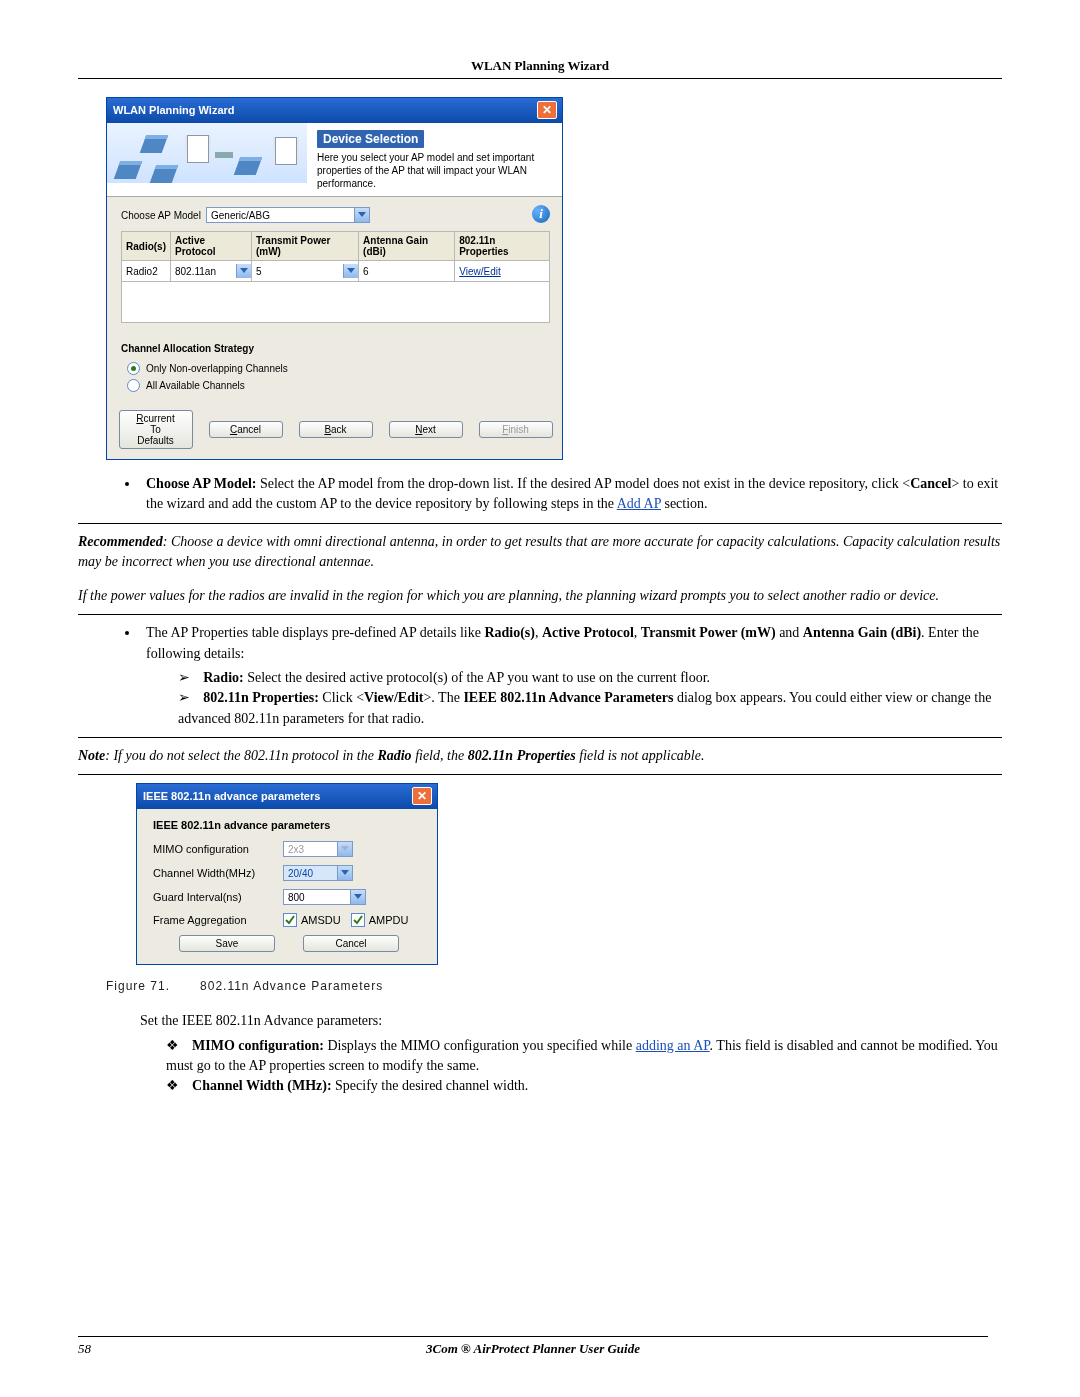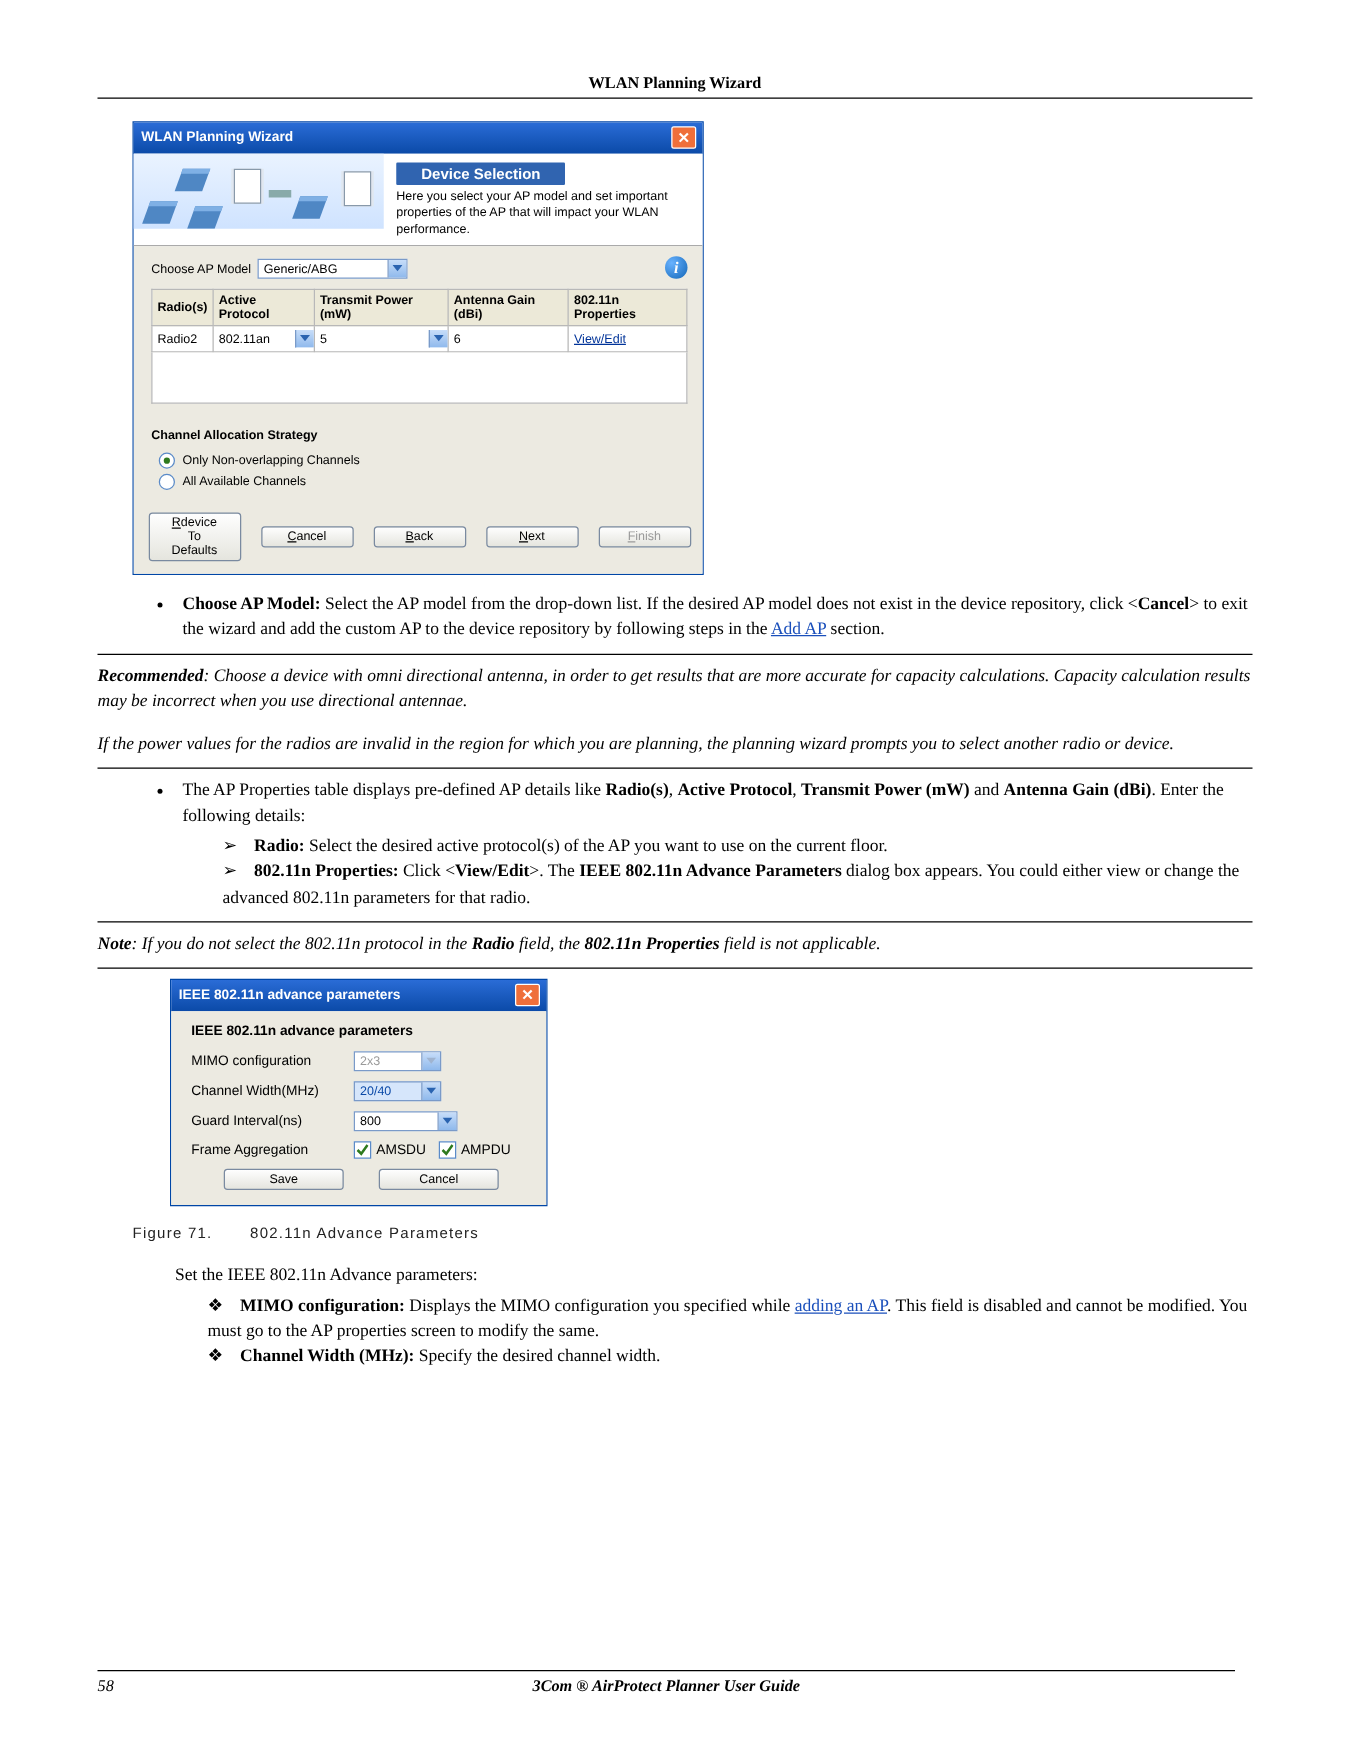--- a/index.html
+++ b/index.html
@@ -93,21 +93,21 @@
   .banner-text {
     flex: 1;
     padding: 7px 10px 6px 10px;
   }
   .banner-text h2 {
     margin: 0;
     font-size: 12px;
     font-weight: bold;
     color: #fff;
     background: #3064b0;
-    padding: 2px 20px;
+    padding: 2px 6px;
     display: inline-block;
     border-radius: 1px;
   }
   .banner-desc {
     font-size: 10px;
     color: #000;
     margin-top: 3px;
     line-height: 1.3;
   }
   .wizard-body {
@@ -387,21 +387,21 @@
       <div class="banner-text">
         <h2>Device Selection</h2>
         <div class="banner-desc">Here you select your AP model and set important properties of the AP that will impact your WLAN performance.</div>
       </div>
     </div>
     <div class="wizard-body">
       <div class="info-icon">i</div>
 
       <div class="field-row">
         <span class="field-label">Choose AP Model</span>
-        <span class="dropdown-look" style="width:120px;">
+        <span class="dropdown-look" style="width:164px;">
           <span>Generic/ABG</span>
           <span class="dd-caret">
             <svg width="8" height="6">
                 <polygon points="0,0 8,0 4,5" fill="#2a63b0"></polygon>
               </svg>
           </span>
         </span>
       </div>
 
       <table class="wizard-table">
@@ -451,21 +451,21 @@
             </span>
           <span>Only Non-overlapping Channels</span>
         </div>
         <div class="radio-row">
           <span class="radio-dot"></span>
           <span>All Available Channels</span>
         </div>
       </div>
 
       <div class="button-bar">
-        <span class="win-btn"><u>R</u><span>device To Defaults</span></span>
+        <span class="win-btn"><u>R</u><span>current To Defaults</span></span>
         <span class="win-btn"><u>C</u>ancel</span>
         <span class="win-btn"><u>B</u>ack</span>
         <span class="win-btn"><u>N</u>ext</span>
         <span class="win-btn disabled"><u>F</u>inish</span>
       </div>
     </div>
   </div>
 
 
   <ul class="doc-list">

